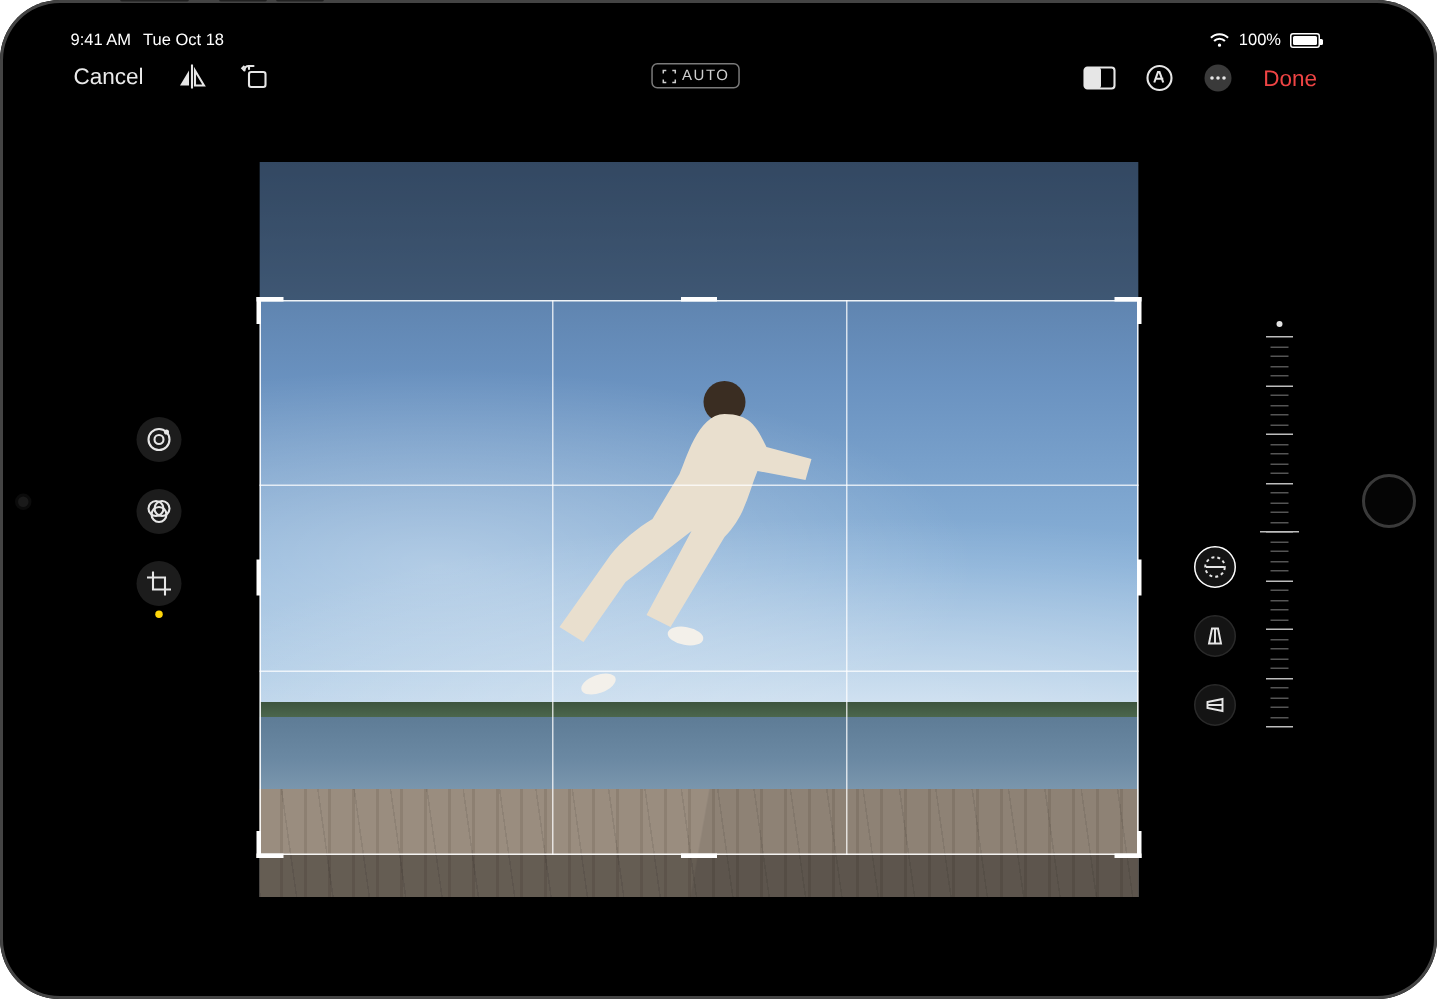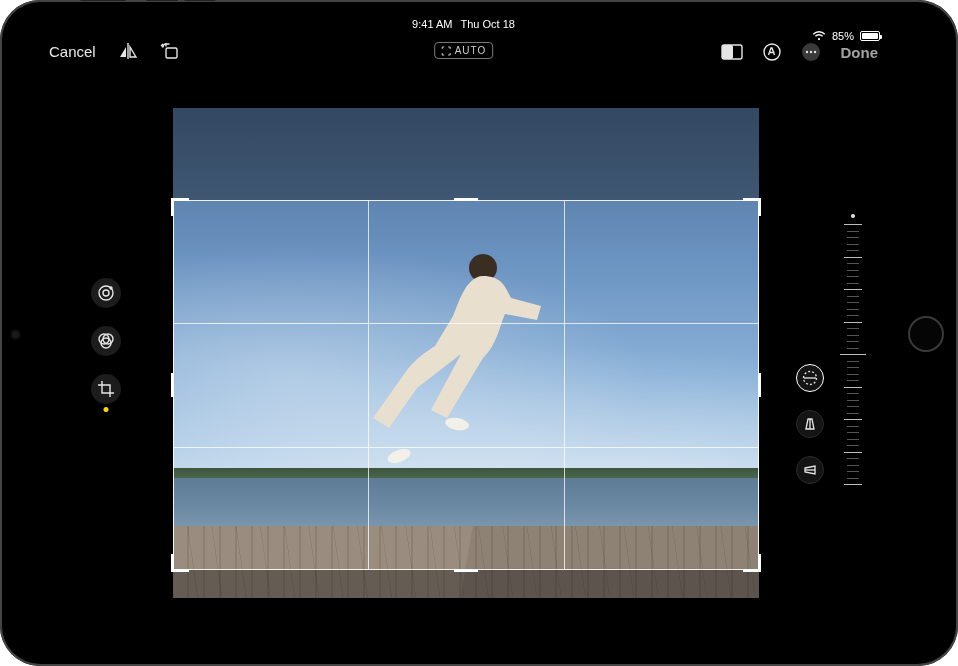--- a/index.html
+++ b/index.html
@@ -21,21 +21,21 @@
   
   .screen {
     position:absolute; left:35px; top:18px; right:66px; bottom:18px;
     background:#000; border-radius:4px; overflow:hidden;
   }
 
   
   .status {
     position:absolute; left:0; right:0; top:0; height:18px;
     color:#fff; font-size:11px; font-weight:500;
-    display:flex; align-items:center; padding:0 12px;flex-direction:column;
+    display:flex; align-items:center; padding:0 12px;
   }
   .status .left { display:flex; gap:8px; }
   .status .right { margin-left:auto; display:flex; align-items:center; gap:6px; }
   .wifi-icon, .batt-icon { display:inline-flex; }
   .batt-body { width:20px; height:10px; border:1px solid #fff; border-radius:2px; position:relative; }
   .batt-body::after { content:""; position:absolute; right:-3px; top:3px; width:2px; height:4px; background:#fff; border-radius:0 1px 1px 0;}
   .batt-fill { position:absolute; left:1px; top:1px; bottom:1px; right:1px; background:#fff; border-radius:1px;}
 
   
   .toolbar {
@@ -44,21 +44,21 @@
   }
   .tb-btn { color:#eaeaea; font-size:15px; background:none; border:none; cursor:pointer; display:flex; align-items:center; }
   .tb-group-left { display:flex; align-items:center; gap:22px; }
   .tb-center { position:absolute; left:50%; transform:translateX(-50%); display:flex; align-items:center; }
   .auto-pill {
     border:1px solid #7a7a7a; color:#cfcfcf; font-size:10px; letter-spacing:1px;
     padding:2px 6px; border-radius:4px; display:flex; align-items:center; gap:4px;
     background:none;
   }
   .tb-group-right { margin-left:auto; display:flex; align-items:center; gap:20px; }
-  .done { color:#a3a3a3;font-weight:bold; }
+  .done { color:#ef4444; }
   .ic { display:inline-flex; }
 
   
   .left-rail {
     position:absolute; left:56px; top:260px; display:flex; flex-direction:column; align-items:center; gap:18px;
   }
   .rail-btn { width:30px; height:30px; border-radius:50%; background:#1c1c1c; border:none; display:flex; align-items:center; justify-content:center; cursor:pointer; position:relative;}
   .rail-btn svg { stroke:#e6e6e6; }
   .rail-active-dot { position:absolute; bottom:-8px; left:50%; transform:translateX(-50%); width:5px; height:5px; border-radius:50%; background:#ffd60a;}
 
@@ -152,29 +152,29 @@
   <div class="side-btn vol1"></div>
   <div class="side-btn vol2"></div>
   <div class="camera-dot"></div>
   <div class="home-btn"></div>
 
   <div class="screen">
 
     <div class="status">
       <div class="left">
         <span>9:41 AM</span>
-        <span>Thu Oct 18</span>
+        <span>Tue Oct 18</span>
       </div>
       <div class="right">
         <span class="wifi-icon ic">
           <svg width="14" height="10" viewBox="0 0 14 10">
               <path d="M7 9.2a1.1 1.1 0 100-2.2 1.1 1.1 0 000 2.2zm-3.1-3.4a4.4 4.4 0 016.2 0l1-1a5.8 5.8 0 00-8.2 0l1 1zm-2.1-2.1a7.3 7.3 0 0110.4 0l1-1a8.7 8.7 0 00-12.4 0l1 1z" fill="#fff"></path>
             </svg>
         </span>
-        <span>85%</span>
+        <span>100%</span>
         <span class="batt-icon">
           <span class="batt-body">
               <span class="batt-fill"></span>
             </span>
         </span>
       </div>
     </div>
 
     <div class="toolbar">
       <div class="tb-group-left">

